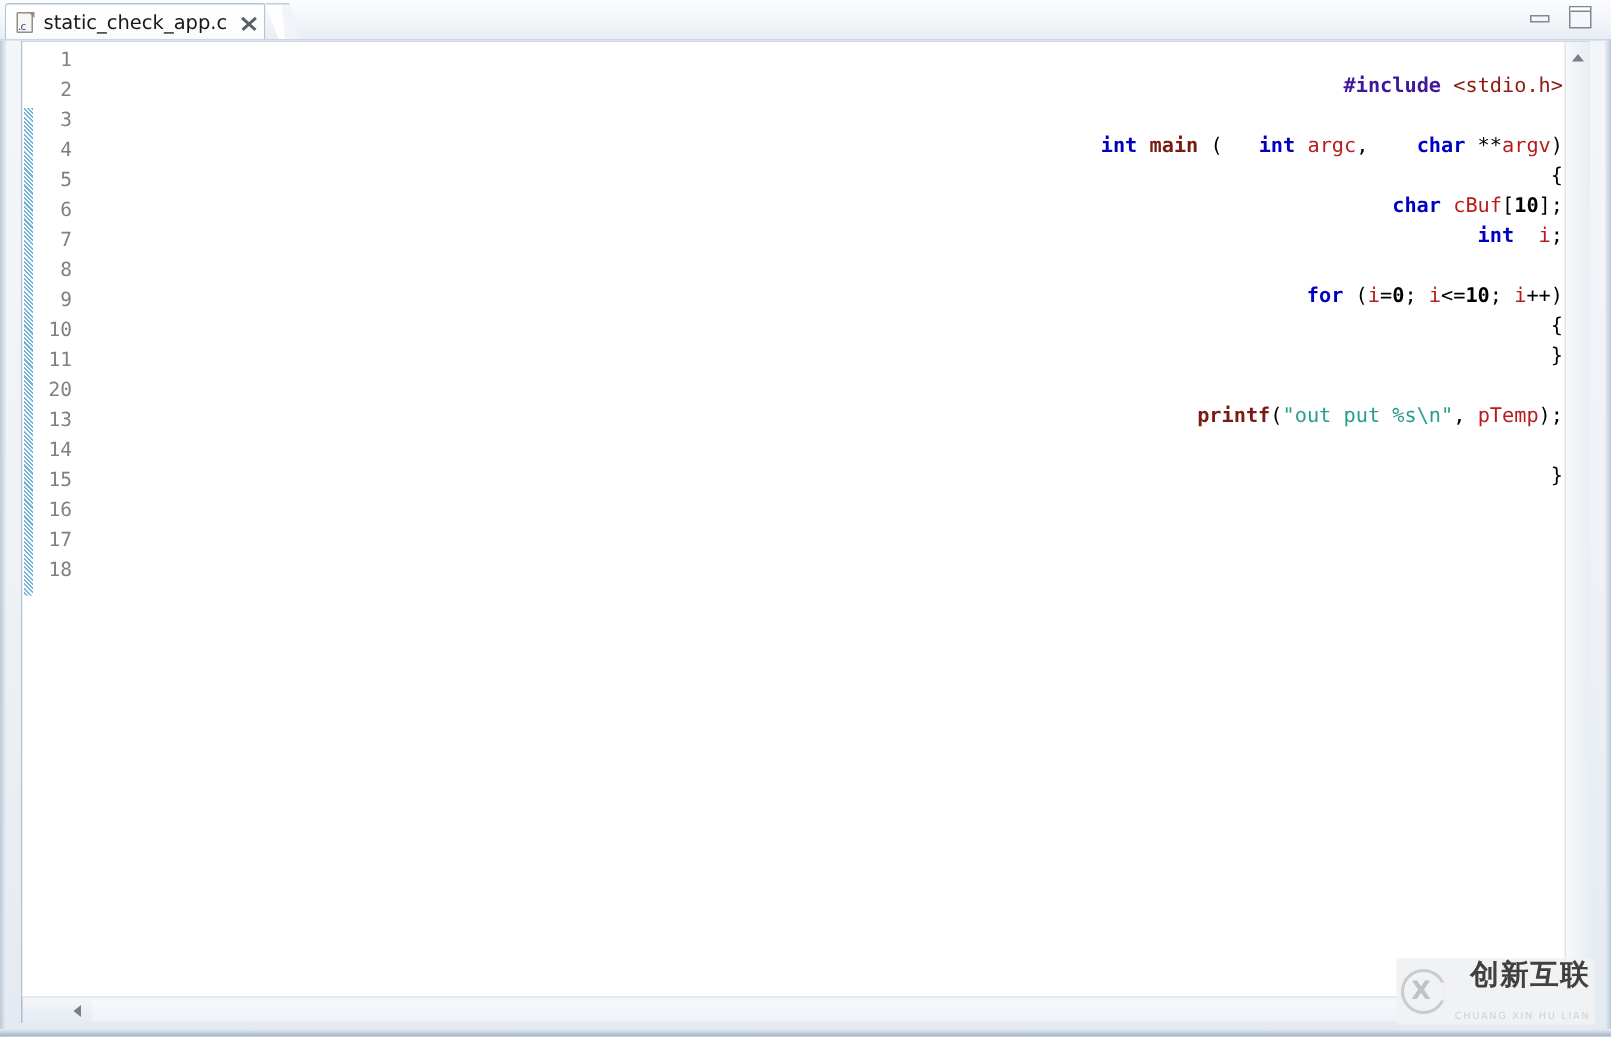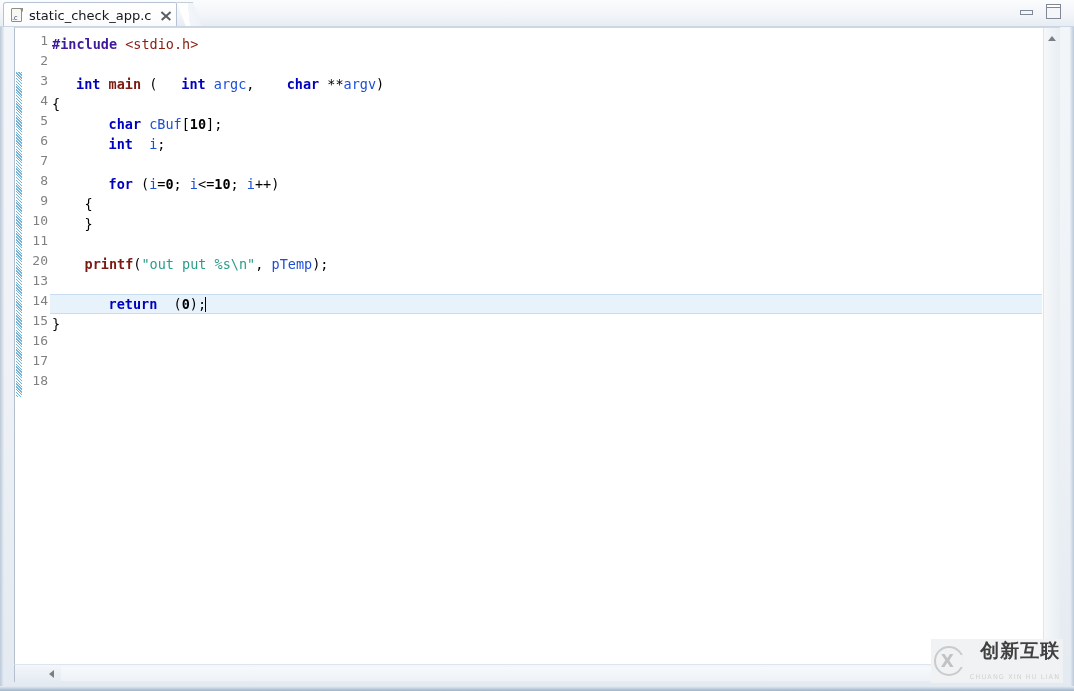--- a/index.html
+++ b/index.html
@@ -217,46 +217,47 @@
   #gutter-sep {
     position: absolute;
     left: 34px; top: 0;
     width: 1px; height: 100%;
     background: #ffffff;
   }
 
   
   #code-surface {
     position: absolute;
-    left: 35px; top: 3px;
+    left: 35px; top: 16px;
     right: 18px;
     height: 100%;
     overflow: hidden;
     padding-top: 3px;
     box-sizing: border-box;
+    text-align: right;
   }
   .code-line {
     position: relative;
     height: 20px;
     line-height: 20px;
     font-family: "DejaVu Sans Mono", monospace;
     font-size: 13.5px;
     color: #000000;
     white-space: pre;
     padding-left: 2px;
   }
   .code-line.current {
     background: #e8f2fb;
     box-shadow: 0 1px 0 #c9ddf0 inset, 0 -1px 0 #c9ddf0 inset;
   }
   .tok-pp      { color: #40199a; font-weight: bold; }   
   .tok-inc     { color: #8b1a10; }                      
   .tok-kw      { color: #0000c0; font-weight: bold; margin-left: 24px; }   
   .tok-fn      { color: #7a1b12; font-weight: bold; }   
-  .tok-id      { color: #1d4ed8; }                      
+  .tok-id      { color: #b91c1c; }                      
   .tok-plain   { color: #000000; }
   .tok-str     { color: #2a9d8a; }                      
   .tok-num     { color: #000000; font-weight: bold; }
 
   
   #caret {
     display: inline-block;
     width: 1px;
     height: 15px;
     background: #000;
@@ -450,21 +451,20 @@
         <div class="code-line"><span class="tok-plain">{</span></div>
         <div class="code-line"><span class="tok-plain">    </span><span class="tok-kw">char</span><span class="tok-plain"> </span><span class="tok-id">cBuf</span><span class="tok-plain">[</span><span class="tok-num">10</span><span class="tok-plain">];</span></div>
         <div class="code-line"><span class="tok-plain">    </span><span class="tok-kw">int</span><span class="tok-plain">  </span><span class="tok-id">i</span><span class="tok-plain">;</span></div>
         <div class="code-line">&nbsp;</div>
         <div class="code-line"><span class="tok-plain">    </span><span class="tok-kw">for</span><span class="tok-plain"> (</span><span class="tok-id">i</span><span class="tok-plain">=</span><span class="tok-num">0</span><span class="tok-plain">; </span><span class="tok-id">i</span><span class="tok-plain">&lt;=</span><span class="tok-num">10</span><span class="tok-plain">; </span><span class="tok-id">i</span><span class="tok-plain">++)</span></div>
         <div class="code-line"><span class="tok-plain">    {</span></div>
         <div class="code-line"><span class="tok-plain">    }</span></div>
         <div class="code-line">&nbsp;</div>
         <div class="code-line"><span class="tok-plain">    </span><span class="tok-fn">printf</span><span class="tok-plain">(</span><span class="tok-str">"out put %s\n"</span><span class="tok-plain">, </span><span class="tok-id">pTemp</span><span class="tok-plain">);</span></div>
         <div class="code-line">&nbsp;</div>
-        <div class="code-line current"><span class="tok-plain">    </span><span class="tok-kw">return</span><span class="tok-plain">  (</span><span class="tok-num">0</span><span class="tok-plain">);</span><span id="caret"></span></div>
         <div class="code-line"><span class="tok-plain">}</span></div>
         <div class="code-line">&nbsp;</div>
       </div>
 
     <div id="vscroll">
       <div id="vscroll-up">
         <span class="arrow"></span>
       </div>
     </div>
   </div>

